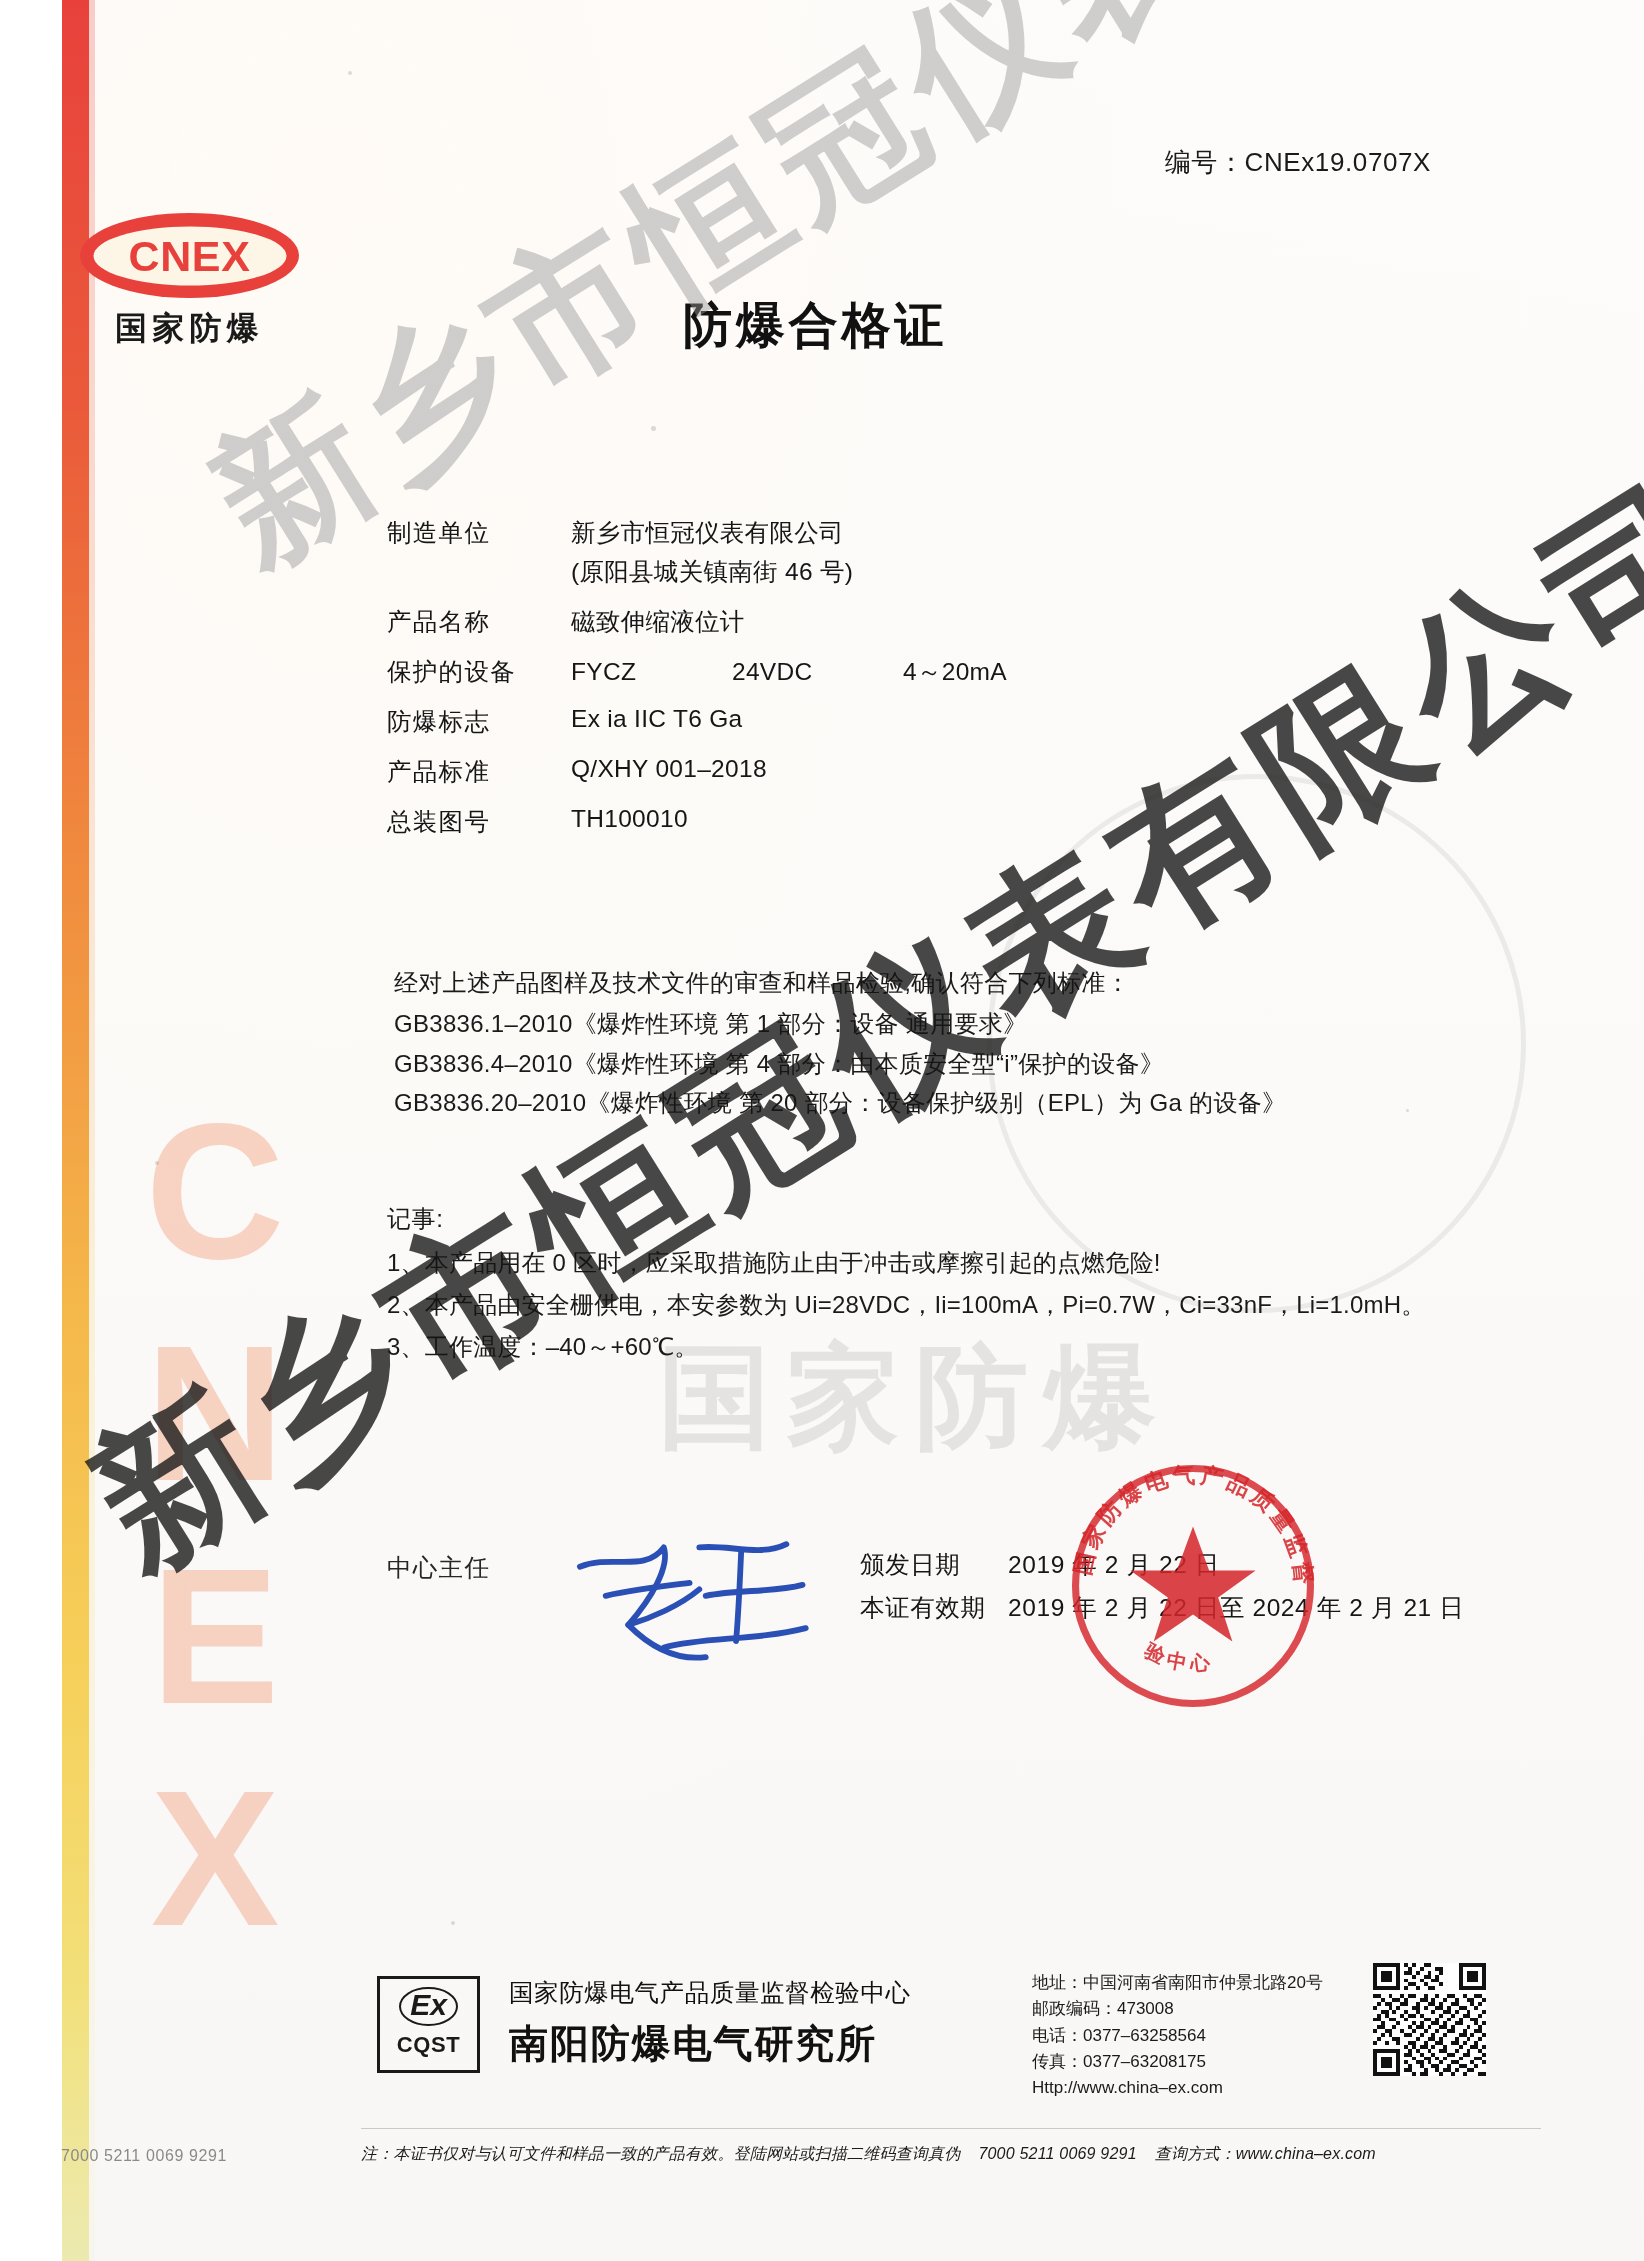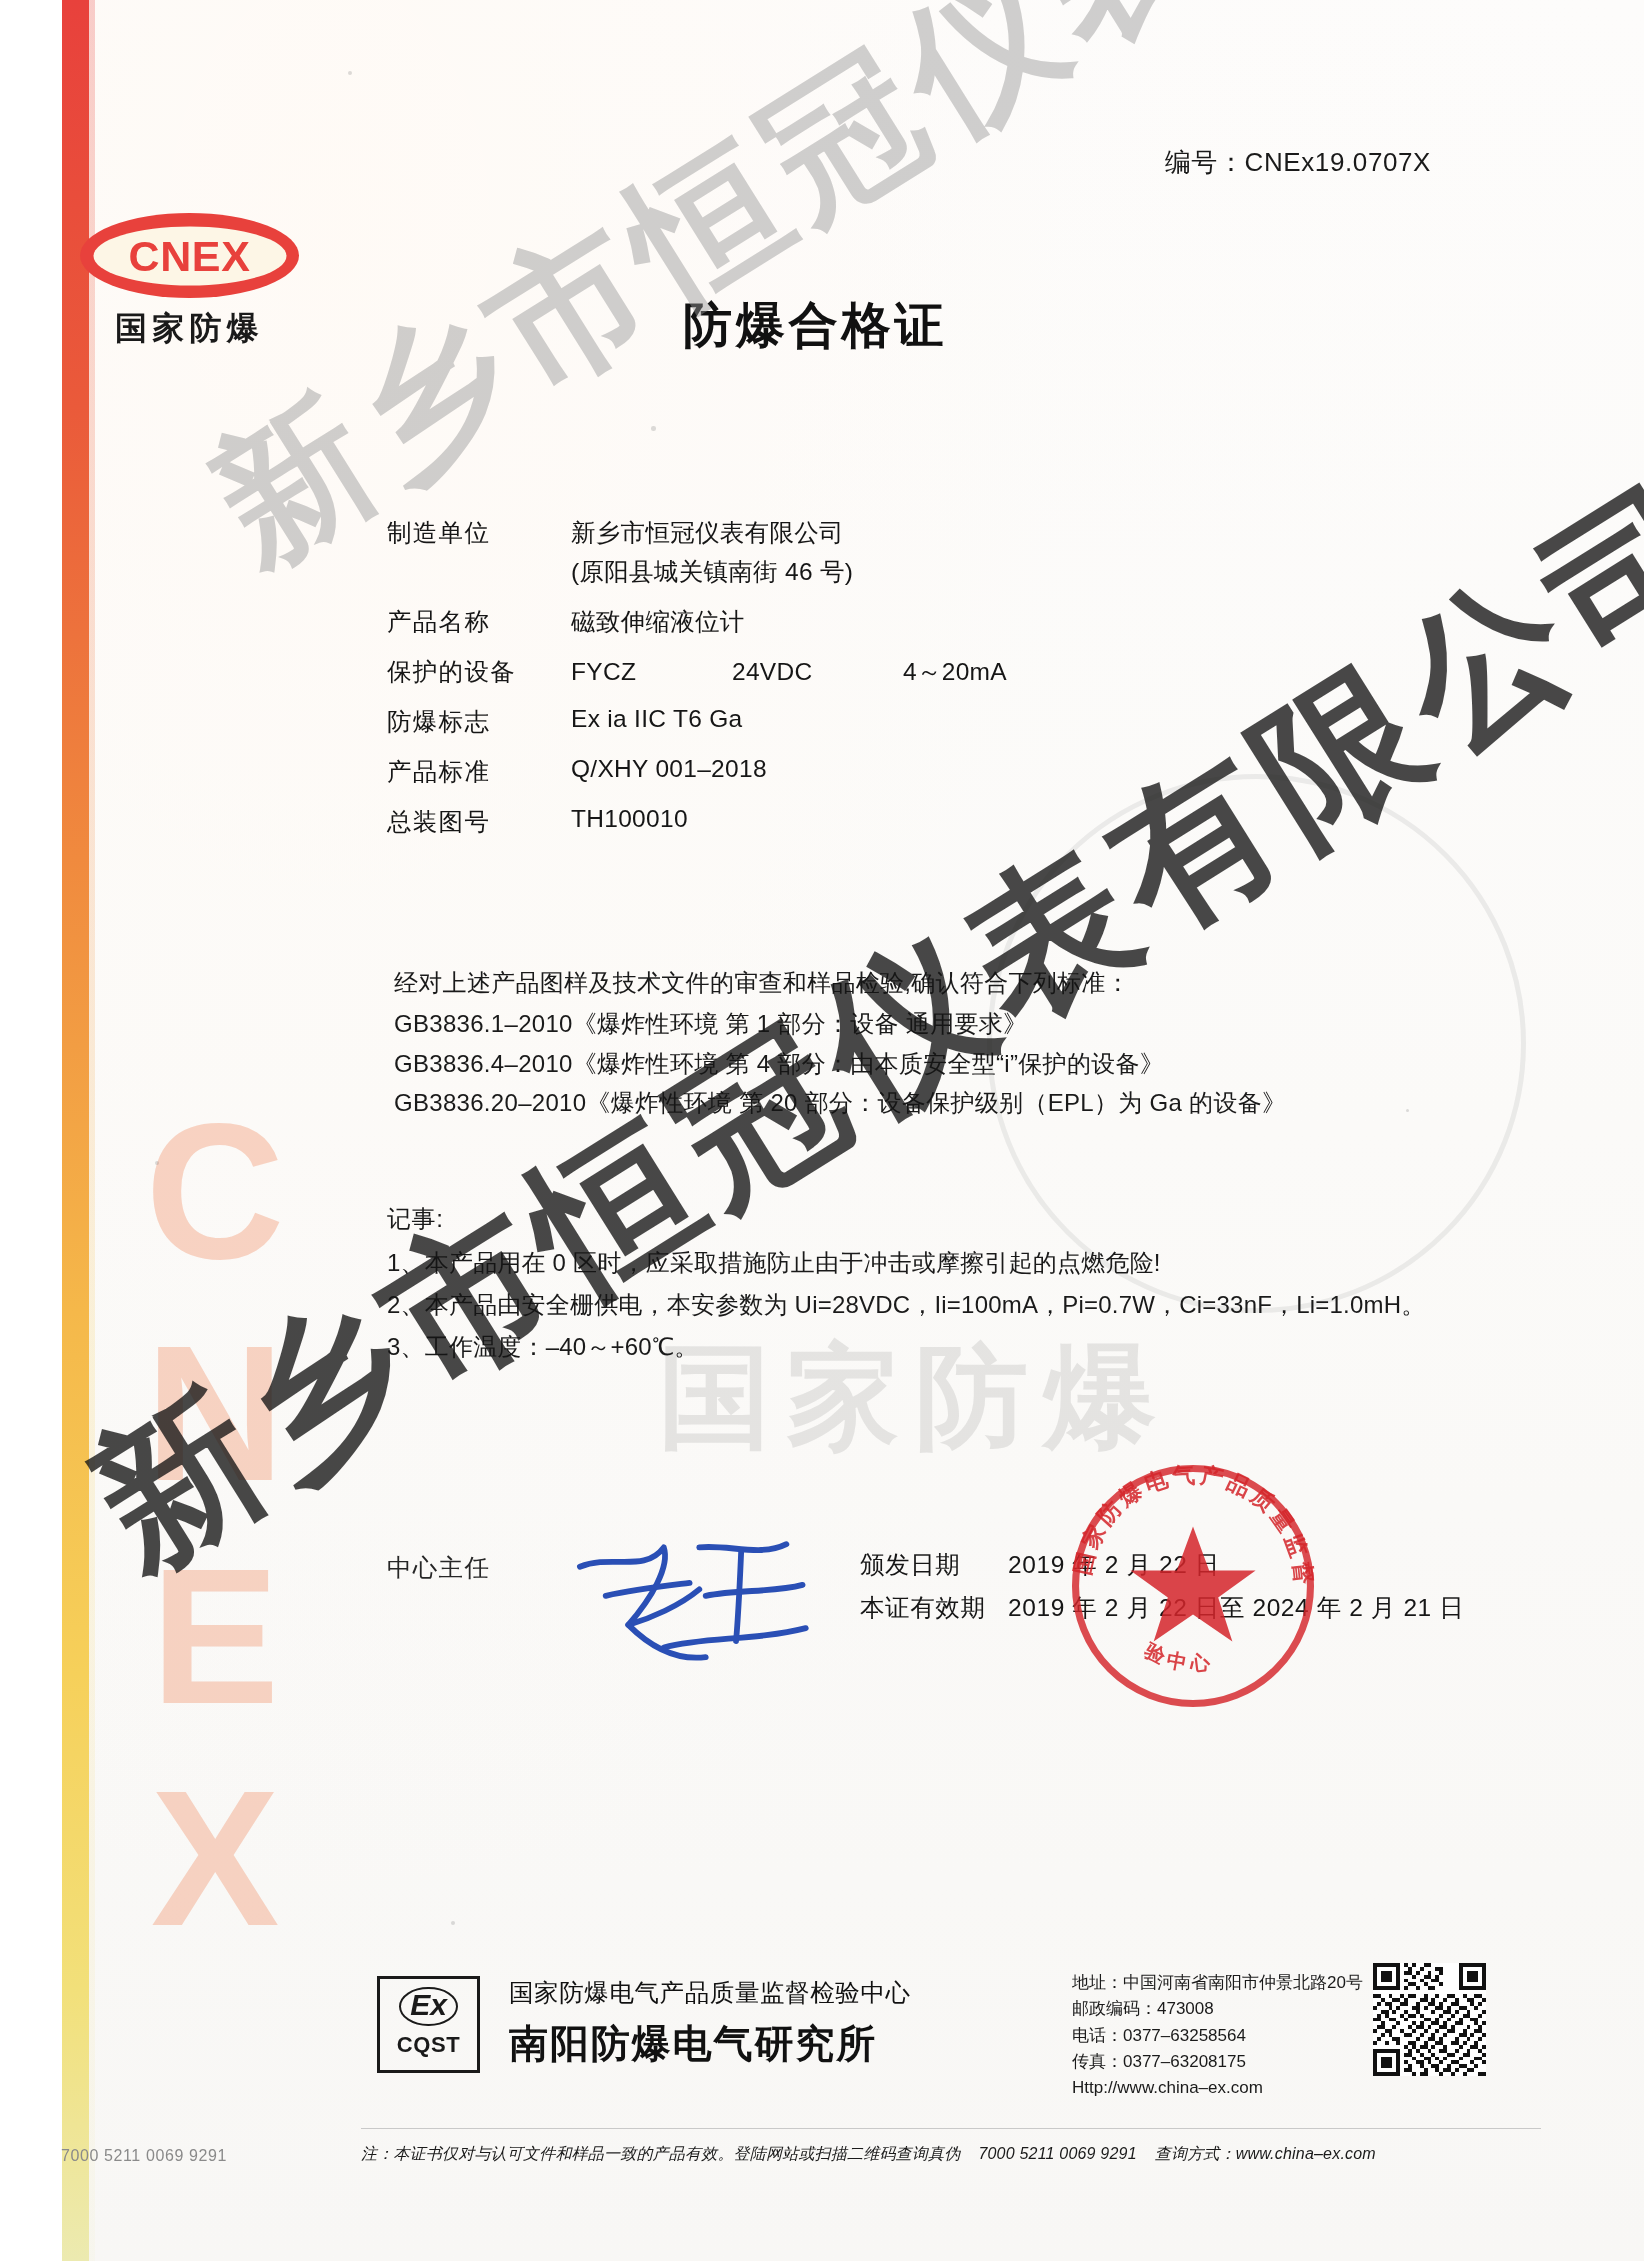--- a/index.html
+++ b/index.html
@@ -312,21 +312,21 @@
   }
   .org-line2 {
     margin-top: 7.7px;
     font-size: 39px;
     font-weight: bold;
     letter-spacing: 1.9px;
     color: #111;
   }
   .contact {
     position: absolute;
-    left: 1072px;
+    left: 1032px;
     top: 1970px;
     font-size: 17px;
     line-height: 1.55;
     color: #1a1a1a;
   }
   .qr {
     position: absolute;
     left: 1373px;
     top: 1963px;
     width: 113px;

